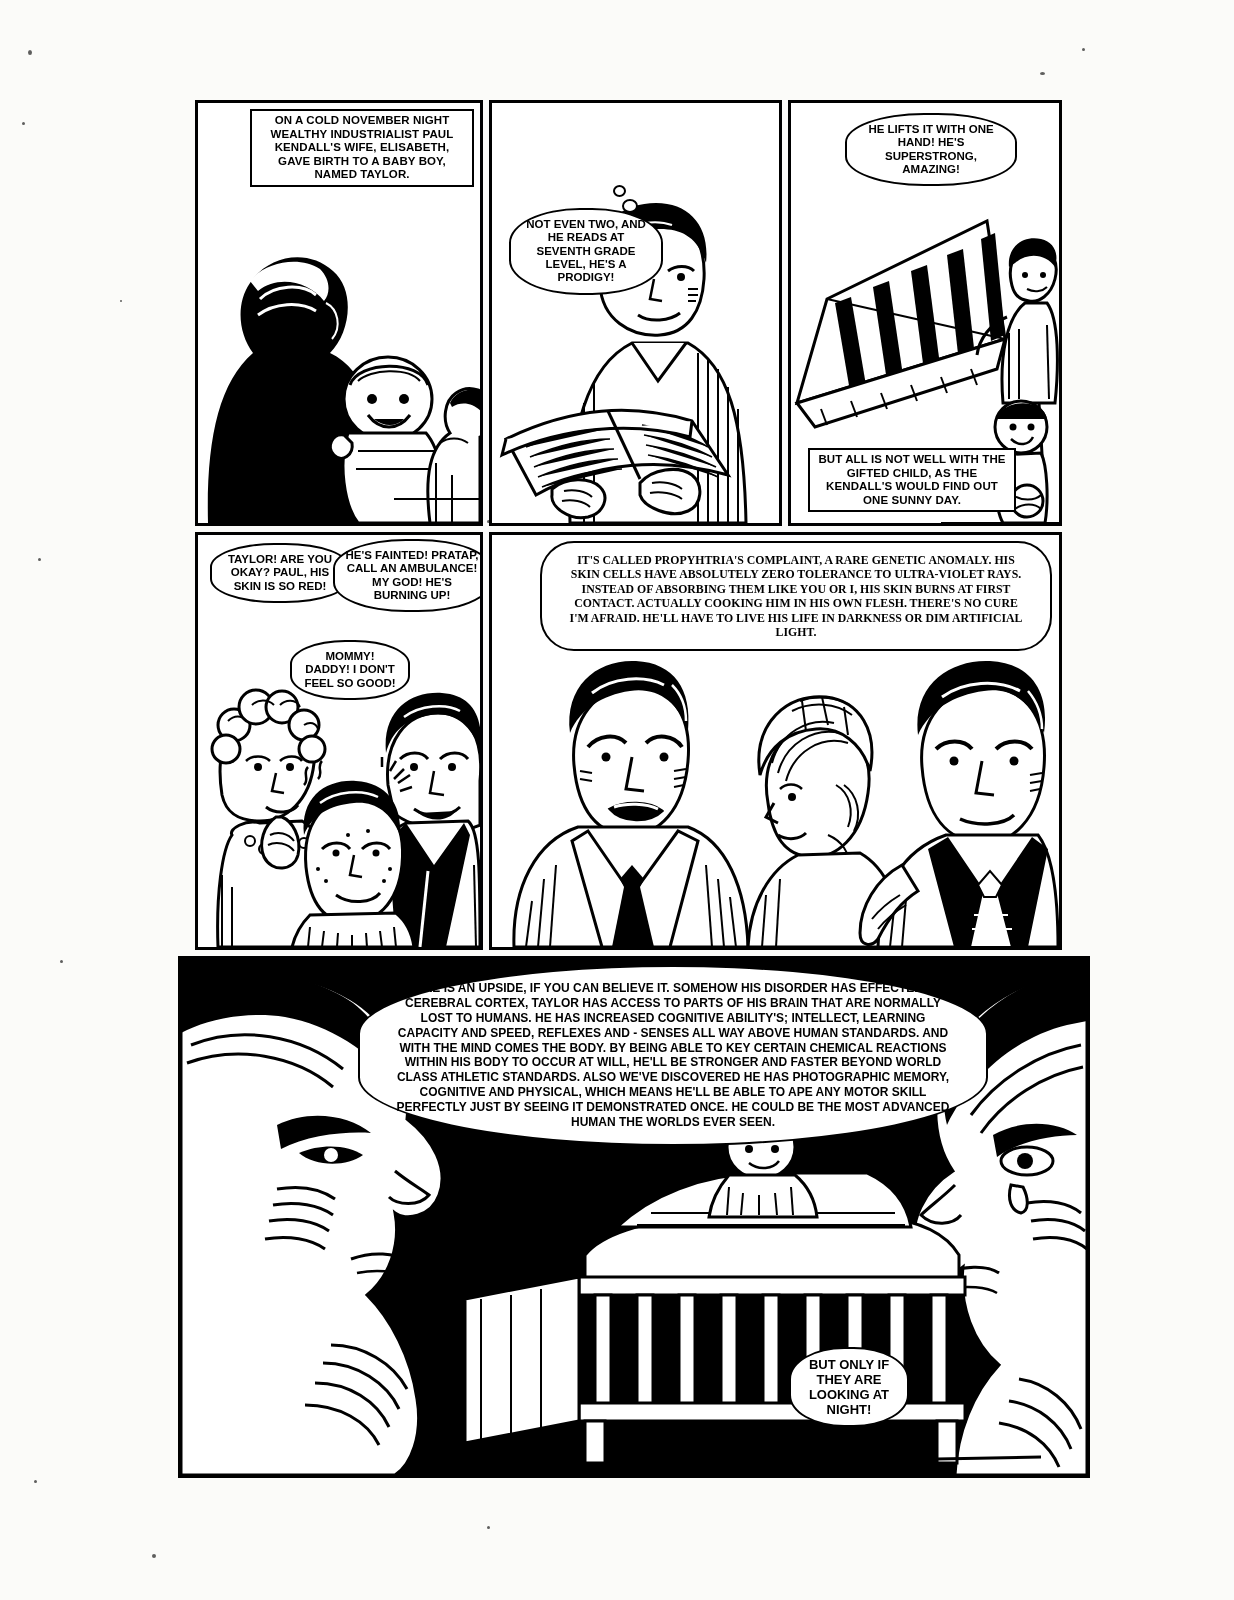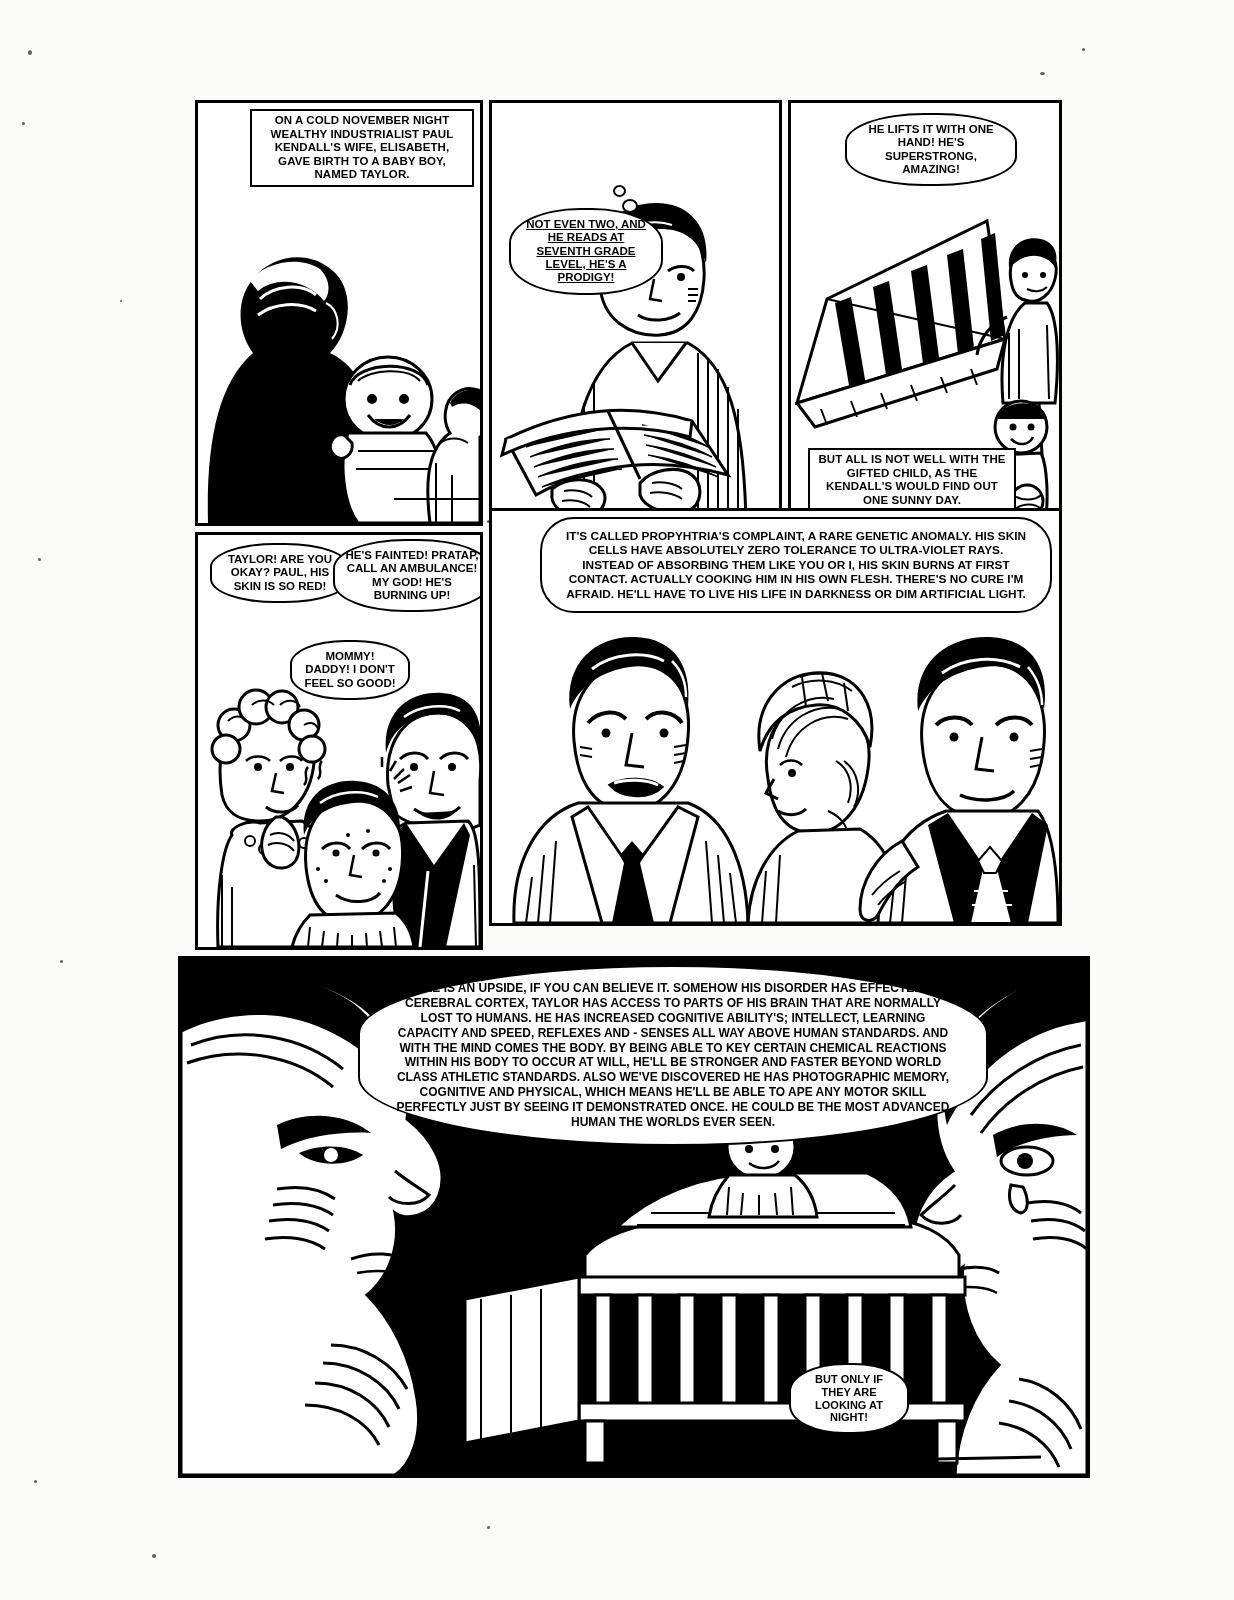--- a/index.html
+++ b/index.html
@@ -193,21 +193,21 @@
         <path d="M60 386 C74 374 98 374 108 384 C118 394 112 410 96 414 C78 418 58 404 60 392 Z"></path>
       </g>
       <g stroke="#000" stroke-width="2" fill="none">
         <path d="M160 380 C170 378 182 380 190 386"></path>
         <path d="M158 390 C168 388 182 390 190 396"></path>
         <path d="M72 388 C82 386 94 388 100 394"></path>
         <path d="M70 398 C80 396 92 398 98 404"></path>
       </g>
     </svg>
 
-    <div class="balloon" style="left:17px;top:105px;width:130px;text-decoration:underline;">NOT EVEN TWO, AND HE READS AT SEVENTH GRADE LEVEL, HE'S A PRODIGY!</div>
+    <div class="balloon" style="left:17px;top:105px;width:130px;">NOT EVEN TWO, AND HE READS AT SEVENTH GRADE LEVEL, HE'S A PRODIGY!</div>
     <div class="thoughtdot" style="left:130px;top:96px;width:12px;height:10px;"></div>
     <div class="thoughtdot" style="left:121px;top:82px;width:9px;height:8px;"></div>
   </div>
 
   <div class="panel" style="left:195px;top:532px;width:282px;height:412px;">
     <svg viewBox="0 0 282 412" width="282" height="412">
       <rect x="0" y="0" width="282" height="412" fill="#fff"></rect>
 
       <g>
         <path d="M24 260 C16 210 34 176 66 172 C100 168 120 192 116 228 C112 266 88 286 62 286 C40 286 28 278 24 260 Z" fill="#fff" stroke="#000" stroke-width="3"></path>
@@ -389,21 +389,21 @@
         <path d="M222 392 C230 398 244 398 250 392" stroke="#000" stroke-width="2" fill="none"></path>
         <path d="M224 406 C232 400 244 400 250 406" stroke="#000" stroke-width="2" fill="none"></path>
       </g>
 
       <path d="M150 420 L268 420" stroke="#000" stroke-width="2"></path>
     </svg>
     <div class="balloon" style="left:54px;top:10px;width:148px;">HE LIFTS IT WITH ONE HAND! HE'S SUPERSTRONG, AMAZING!</div>
     <div class="caption" style="left:17px;top:345px;width:192px;">BUT ALL IS NOT WELL WITH THE GIFTED CHILD, AS THE KENDALL'S WOULD FIND OUT ONE SUNNY DAY.</div>
   </div>
 
-  <div class="panel" style="left:489px;top:508px;width:567px;height:412px;">
+  <div class="panel" style="left:489px;top:532px;width:567px;height:412px;font-family:Liberation Serif, serif;">
     <svg viewBox="0 0 567 412" width="567" height="412">
       <rect x="0" y="0" width="567" height="412" fill="#fff"></rect>
 
       <g>
         <path d="M82 230 C78 184 104 152 142 152 C180 152 200 180 196 226 C192 276 166 300 138 300 C106 300 86 276 82 230 Z" fill="#fff" stroke="#000" stroke-width="3"></path>
 
         <path d="M78 198 C72 150 106 124 144 126 C182 128 200 154 196 196 C186 166 164 152 138 156 C110 160 88 174 78 198 Z" fill="#000"></path>
         <path d="M100 158 C120 142 152 140 172 150" stroke="#fff" stroke-width="3" fill="none"></path>
         <path d="M180 150 C190 160 194 174 194 186" stroke="#fff" stroke-width="2.5" fill="none"></path>
 
@@ -636,16 +636,16 @@
             <path d="M330 336 L330 476"></path>
             <path d="M360 330 L360 472"></path>
         </g>
 
         <path d="M236 510 L860 498" stroke="#000" stroke-width="3" fill="none"></path>
       </g>
     </svg>
 
     <div class="balloon" style="left:177px;top:6px;width:566px;border-radius:50% / 38%;padding:14px 30px;font-size:12px;line-height:1.24;">THERE IS AN UPSIDE, IF YOU CAN BELIEVE IT. SOMEHOW HIS DISORDER HAS EFFECTED HIS CEREBRAL CORTEX, TAYLOR HAS ACCESS TO PARTS OF HIS BRAIN THAT ARE NORMALLY LOST TO HUMANS. HE HAS INCREASED COGNITIVE ABILITY'S; INTELLECT, LEARNING CAPACITY AND SPEED, REFLEXES AND - SENSES ALL WAY ABOVE HUMAN STANDARDS. AND WITH THE MIND COMES THE BODY. BY BEING ABLE TO KEY CERTAIN CHEMICAL REACTIONS WITHIN HIS BODY TO OCCUR AT WILL, HE'LL BE STRONGER AND FASTER BEYOND WORLD CLASS ATHLETIC STANDARDS. ALSO WE'VE DISCOVERED HE HAS PHOTOGRAPHIC MEMORY, COGNITIVE AND PHYSICAL, WHICH MEANS HE'LL BE ABLE TO APE ANY MOTOR SKILL PERFECTLY JUST BY SEEING IT DEMONSTRATED ONCE. HE COULD BE THE MOST ADVANCED HUMAN THE WORLDS EVER SEEN.</div>
 
-    <div class="balloon" style="left:608px;top:404px;width:96px;font-size:11px;">BUT ONLY IF THEY ARE LOOKING AT NIGHT!</div>
+    <div class="balloon" style="left:608px;top:388px;width:96px;font-size:13px;">BUT ONLY IF THEY ARE LOOKING AT NIGHT!</div>
   </div>
 
 </div>
 
 </body></html>

